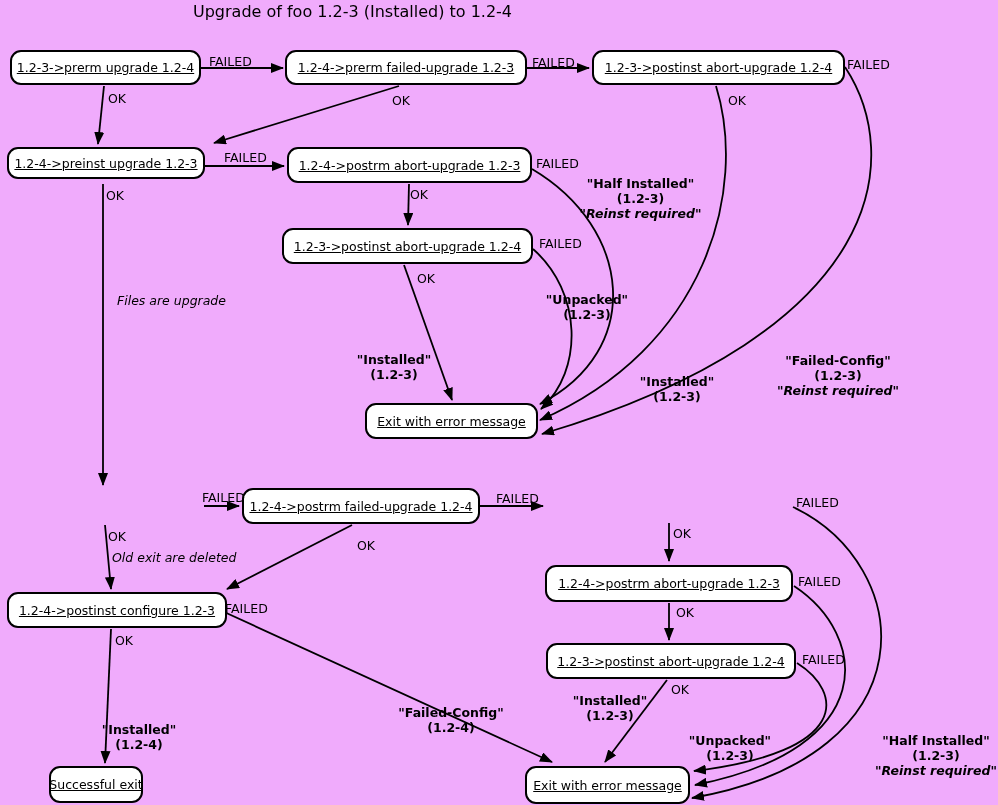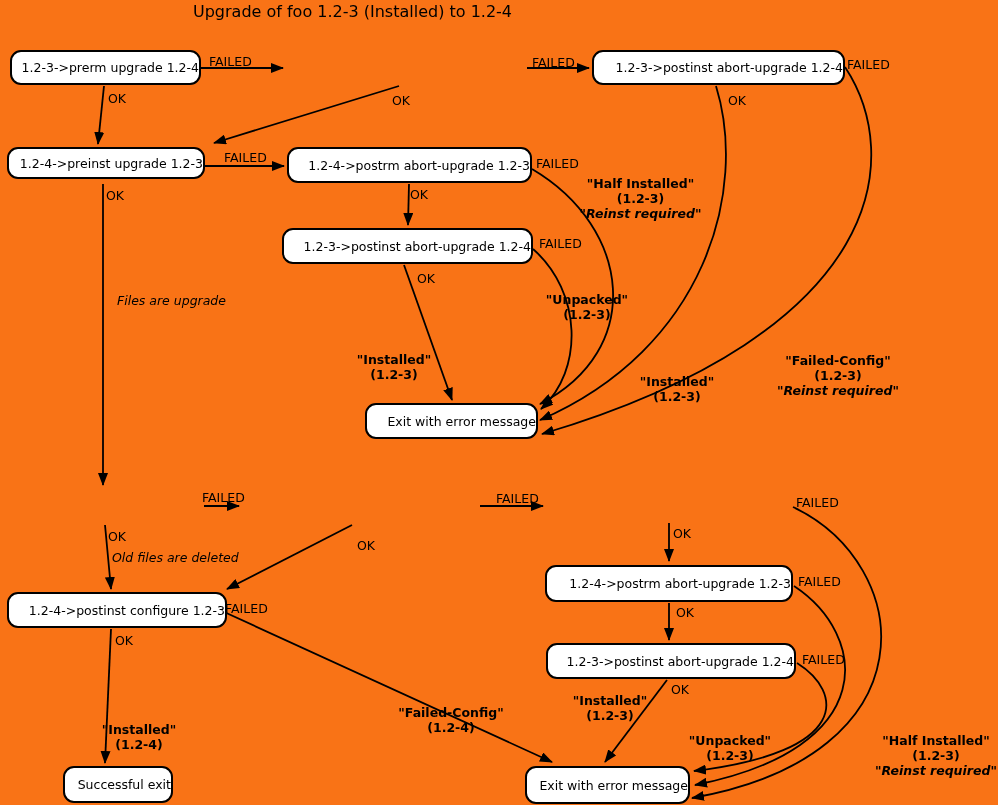--- a/index.html
+++ b/index.html
@@ -1,24 +1,24 @@
 <!DOCTYPE html>
 <html><head>
 <meta charset="utf-8">
 <style>
   html,body{margin:0;padding:0;background:#ffffff;}
-  .canvas{position:relative;width:998px;height:805px;background:#f97316;
+  .canvas{position:relative;width:998px;height:805px;background:#f0abfc;
           font-family:"DejaVu Sans", sans-serif;color:#000;overflow:hidden;}
   svg.edges{position:absolute;left:0;top:0;}
   .edge{fill:none;stroke:#000;stroke-width:1.8;}
   .title{position:absolute;left:170px;top:2px;width:365px;text-align:center;
          font-size:16px;white-space:nowrap;}
   .node{position:absolute;border:2px solid #000;border-radius:11px;background:#fff;
-        display:flex;align-items:center;justify-content:flex-end;
-        font-size:12.5px;white-space:nowrap;box-sizing:border-box;}
+        display:flex;align-items:center;justify-content:center;
+        font-size:12.5px;white-space:nowrap;box-sizing:border-box;text-decoration:underline;}
   .elabel{position:absolute;font-size:12.5px;white-space:nowrap;}
   .note{position:absolute;font-size:12.5px;font-style:italic;white-space:nowrap;}
   .state{position:absolute;font-size:12.5px;font-weight:bold;text-align:center;
          line-height:15px;white-space:nowrap;}
   .state .it{font-style:italic;}
 </style>
 </head>
 <body>
 
 <div class="canvas">
@@ -53,45 +53,51 @@
     <path class="edge" d="M 667,680 L 605,762" marker-end="url(#ah)"></path>
     <path class="edge" d="M 111,629 L 105,763" marker-end="url(#ah)"></path>
     <path class="edge" d="M 222,611 L 552,762" marker-end="url(#ah)"></path>
   </svg>
 
   <div class="title">Upgrade of foo 1.2-3 (Installed) to 1.2-4</div>
 
   <div class="node" style="left:10px;top:50px;width:191px;height:35px">
       <span>1.2-3-&gt;prerm upgrade 1.2-4</span>
     </div>
+  <div class="node" style="left:285px;top:50px;width:242px;height:35px">
+      <span>1.2-4-&gt;prerm failed-upgrade 1.2-3</span>
+    </div>
   <div class="node" style="left:592px;top:50px;width:253px;height:35px">
       <span>1.2-3-&gt;postinst abort-upgrade 1.2-4</span>
     </div>
   <div class="node" style="left:7px;top:147px;width:198px;height:32px">
       <span>1.2-4-&gt;preinst upgrade 1.2-3</span>
     </div>
   <div class="node" style="left:287px;top:147px;width:245px;height:36px">
       <span>1.2-4-&gt;postrm abort-upgrade 1.2-3</span>
     </div>
   <div class="node" style="left:282px;top:228px;width:251px;height:36px">
       <span>1.2-3-&gt;postinst abort-upgrade 1.2-4</span>
     </div>
   <div class="node" style="left:365px;top:403px;width:173px;height:36px">
       <span>Exit with error message</span>
     </div>
+  <div class="node" style="left:242px;top:488px;width:238px;height:36px">
+      <span>1.2-4-&gt;postrm failed-upgrade 1.2-4</span>
+    </div>
   <div class="node" style="left:545px;top:565px;width:248px;height:37px">
       <span>1.2-4-&gt;postrm abort-upgrade 1.2-3</span>
     </div>
   <div class="node" style="left:7px;top:592px;width:220px;height:36px">
       <span>1.2-4-&gt;postinst configure 1.2-3</span>
     </div>
   <div class="node" style="left:546px;top:643px;width:250px;height:36px">
       <span>1.2-3-&gt;postinst abort-upgrade 1.2-4</span>
     </div>
-  <div class="node" style="left:63px;top:766px;width:110px;height:37px">
+  <div class="node" style="left:49px;top:766px;width:94px;height:37px">
       <span>Successful exit</span>
     </div>
   <div class="node" style="left:525px;top:766px;width:165px;height:38px">
       <span>Exit with error message</span>
     </div>
 
   <div class="elabel" style="left:108px;top:91px">OK</div>
   <div class="elabel" style="left:392px;top:93px">OK</div>
   <div class="elabel" style="left:728px;top:93px">OK</div>
   <div class="elabel" style="left:106px;top:188px">OK</div>
@@ -111,21 +117,21 @@
   <div class="elabel" style="left:536px;top:156px">FAILED</div>
   <div class="elabel" style="left:539px;top:236px">FAILED</div>
   <div class="elabel" style="left:202px;top:490px">FAILED</div>
   <div class="elabel" style="left:496px;top:491px">FAILED</div>
   <div class="elabel" style="left:796px;top:495px">FAILED</div>
   <div class="elabel" style="left:798px;top:574px">FAILED</div>
   <div class="elabel" style="left:225px;top:601px">FAILED</div>
   <div class="elabel" style="left:802px;top:652px">FAILED</div>
 
   <div class="note" style="left:117px;top:293px">Files are upgrade</div>
-  <div class="note" style="left:112px;top:550px">Old files are deleted</div>
+  <div class="note" style="left:112px;top:550px">Old exit are deleted</div>
 
   <div class="state" style="left:563px;top:176px;width:155px">
     <div>"Half Installed"</div>
     <div>(1.2-3)</div>
     <div class="it">"Reinst required"</div>
   </div>
   <div class="state" style="left:537px;top:292px;width:100px">
     <div>"Unpacked"</div>
     <div>(1.2-3)</div>
   </div>

